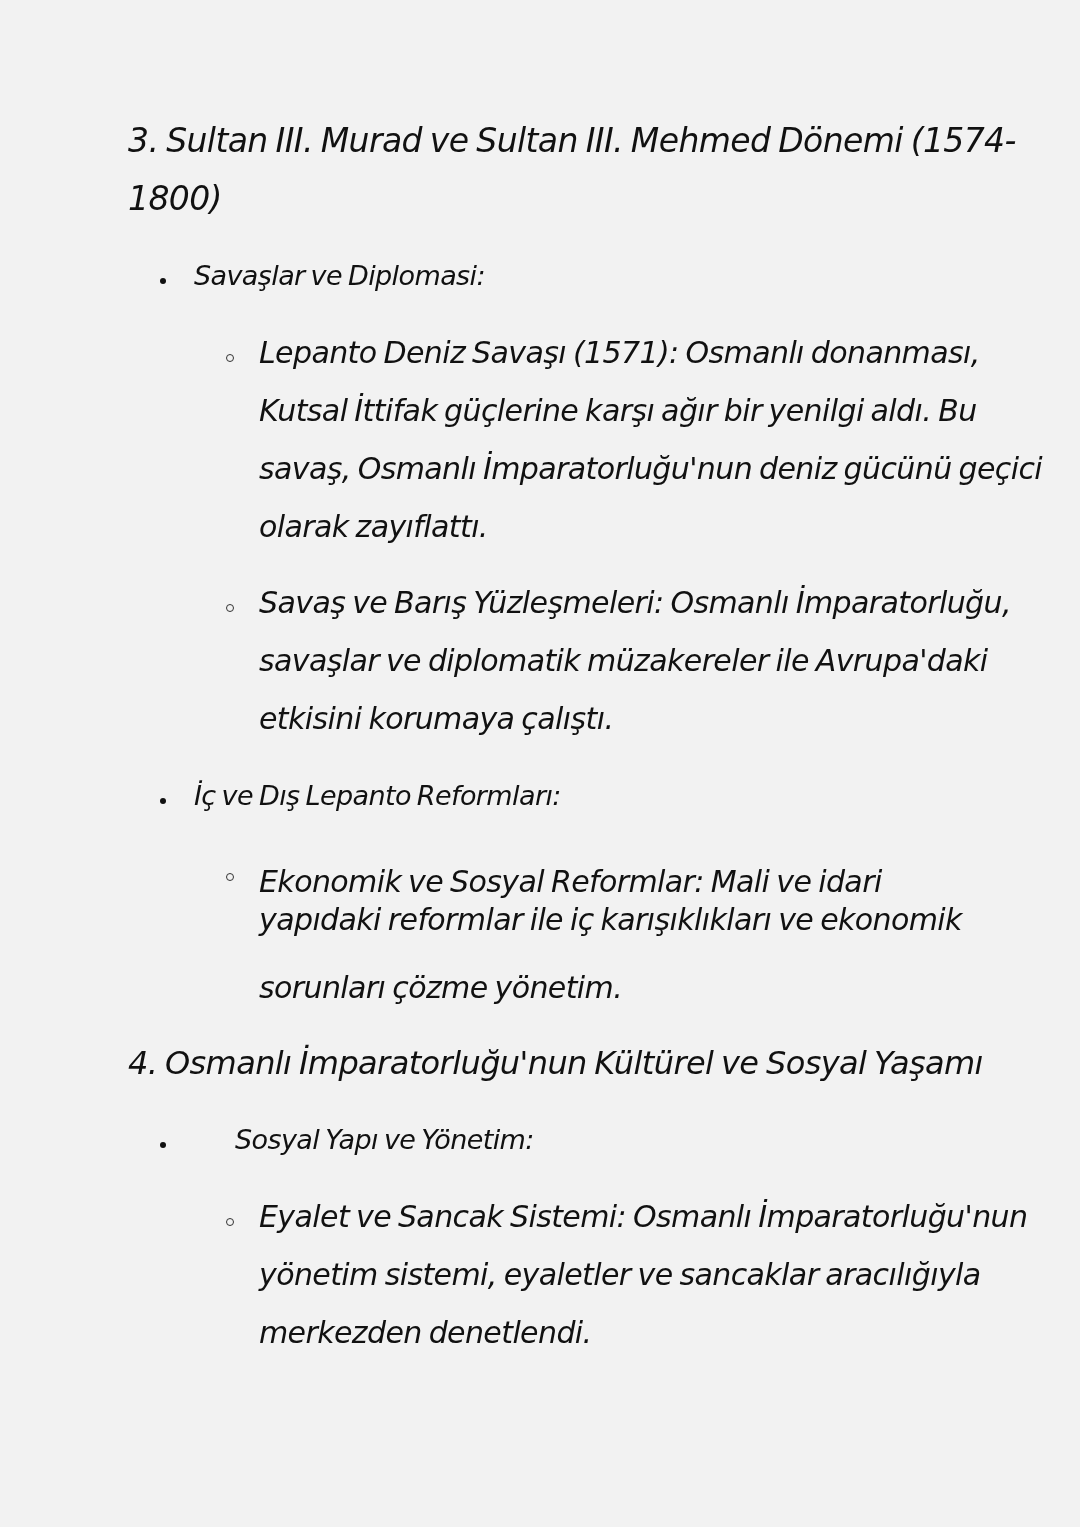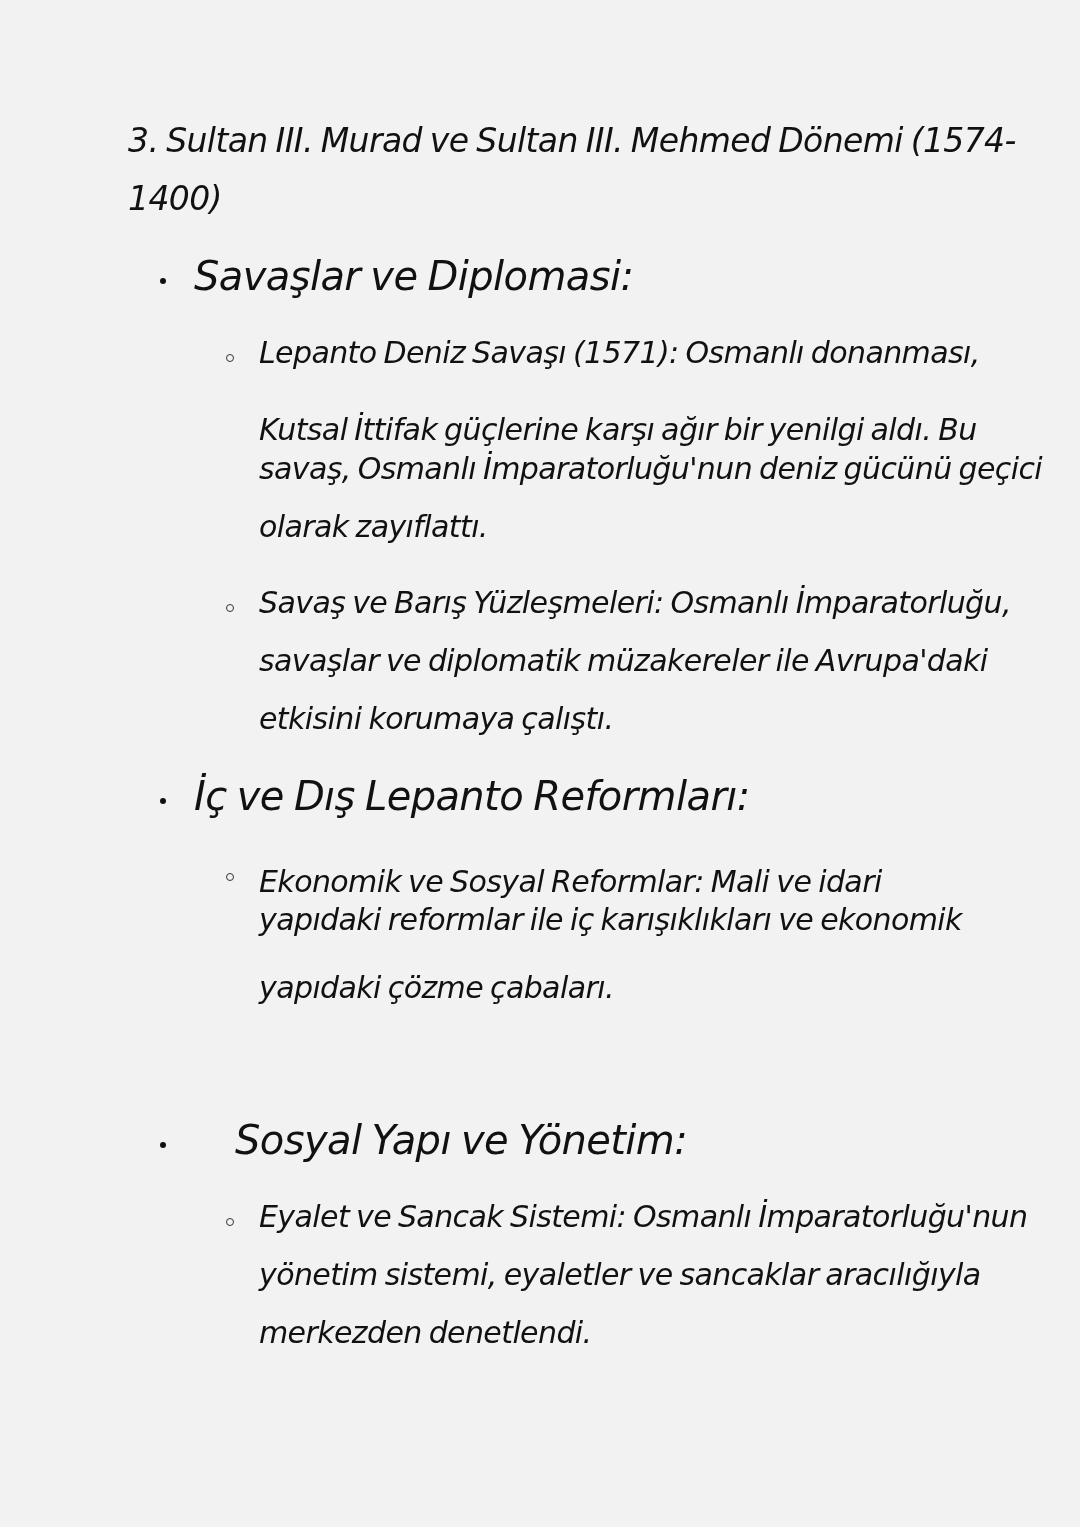--- a/index.html
+++ b/index.html
@@ -42,21 +42,21 @@
       position: absolute;
       left: 0;
       width: 6px;
       height: 6px;
       border-radius: 50%;
       background: #111;
     }
     .bullet-label {
       position: absolute;
       left: 34px;
-      font-size: 40px;
+      font-size: 27px;
       line-height: 40px;
     }
     .sub-row {
       position: absolute;
       left: 226px;
     }
     .circle {
       position: absolute;
       left: 0;
       width: 6px;
@@ -71,54 +71,55 @@
       font-size: 30px;
       line-height: 40px;
     }
   </style>
 </head>
 <body>
 
 <div class="page">
 
   <div class="heading txt" style="top:112px;">3. Sultan III. Murad ve Sultan III. Mehmed Dönemi (1574-</div>
-  <div class="heading txt" style="top:170px;">1400)</div>
+  <div class="heading txt" style="top:170px;">1800)</div>
 
   <div class="bullet-row" style="top:256px;">
     <span class="bullet-dot" style="top:22px;"></span>
     <span class="bullet-label txt" style="top:0;">Savaşlar ve Diplomasi:</span>
   </div>
 
   <div class="sub-row" style="top:333px;">
     <span class="circle" style="top:21px;"></span>
     <span class="sub-line txt" style="top:0;text-align:right;">Lepanto Deniz Savaşı (1571): Osmanlı donanması,</span>
-    <span class="sub-line txt" style="top:58px;margin-top:19px;">Kutsal İttifak güçlerine karşı ağır bir yenilgi aldı. Bu</span>
+    <span class="sub-line txt" style="top:58px;">Kutsal İttifak güçlerine karşı ağır bir yenilgi aldı. Bu</span>
     <span class="sub-line txt" style="top:116px;">savaş, Osmanlı İmparatorluğu'nun deniz gücünü geçici</span>
     <span class="sub-line txt" style="top:174px;font-style:italic;">olarak zayıflattı.</span>
   </div>
 
   <div class="sub-row" style="top:583px;">
     <span class="circle" style="top:21px;"></span>
     <span class="sub-line txt" style="top:0;">Savaş ve Barış Yüzleşmeleri: Osmanlı İmparatorluğu,</span>
     <span class="sub-line txt" style="top:58px;">savaşlar ve diplomatik müzakereler ile Avrupa'daki</span>
     <span class="sub-line txt" style="top:116px;">etkisini korumaya çalıştı.</span>
   </div>
 
   <div class="bullet-row" style="top:776px;">
     <span class="bullet-dot" style="top:22px;"></span>
     <span class="bullet-label txt" style="top:0;">İç ve Dış Lepanto Reformları:</span>
   </div>
 
   <div class="sub-row" style="top:852px;">
     <span class="circle" style="top:21px;"></span>
     <span class="sub-line txt" style="top:10px;">Ekonomik ve Sosyal Reformlar: Mali ve idari</span>
     <span class="sub-line txt" style="top:48px;">yapıdaki reformlar ile iç karışıklıkları ve ekonomik</span>
-    <span class="sub-line txt" style="top:116px;">yapıdaki çözme çabaları.</span>
+    <span class="sub-line txt" style="top:116px;">sorunları çözme yönetim.</span>
   </div>
 
+  <div class="heading txt" style="top:1034px; font-size:32px;">4. Osmanlı İmparatorluğu'nun Kültürel ve Sosyal Yaşamı</div>
 
   <div class="bullet-row" style="top:1120px;">
     <span class="bullet-dot" style="top:22px;"></span>
     <span class="bullet-label txt" style="top:0;margin-left:41px;">Sosyal Yapı ve Yönetim:</span>
   </div>
 
   <div class="sub-row" style="top:1197px;">
     <span class="circle" style="top:21px;"></span>
     <span class="sub-line txt" style="top:0;">Eyalet ve Sancak Sistemi: Osmanlı İmparatorluğu'nun</span>
     <span class="sub-line txt" style="top:58px;">yönetim sistemi, eyaletler ve sancaklar aracılığıyla</span>

